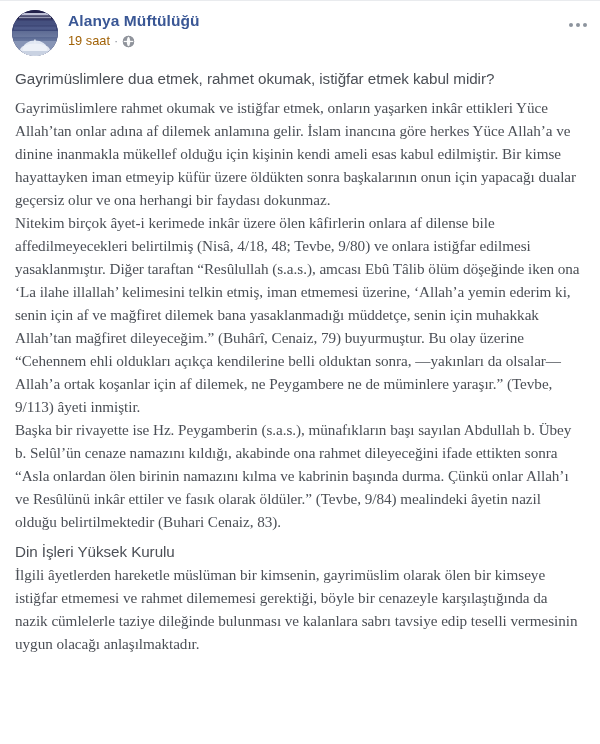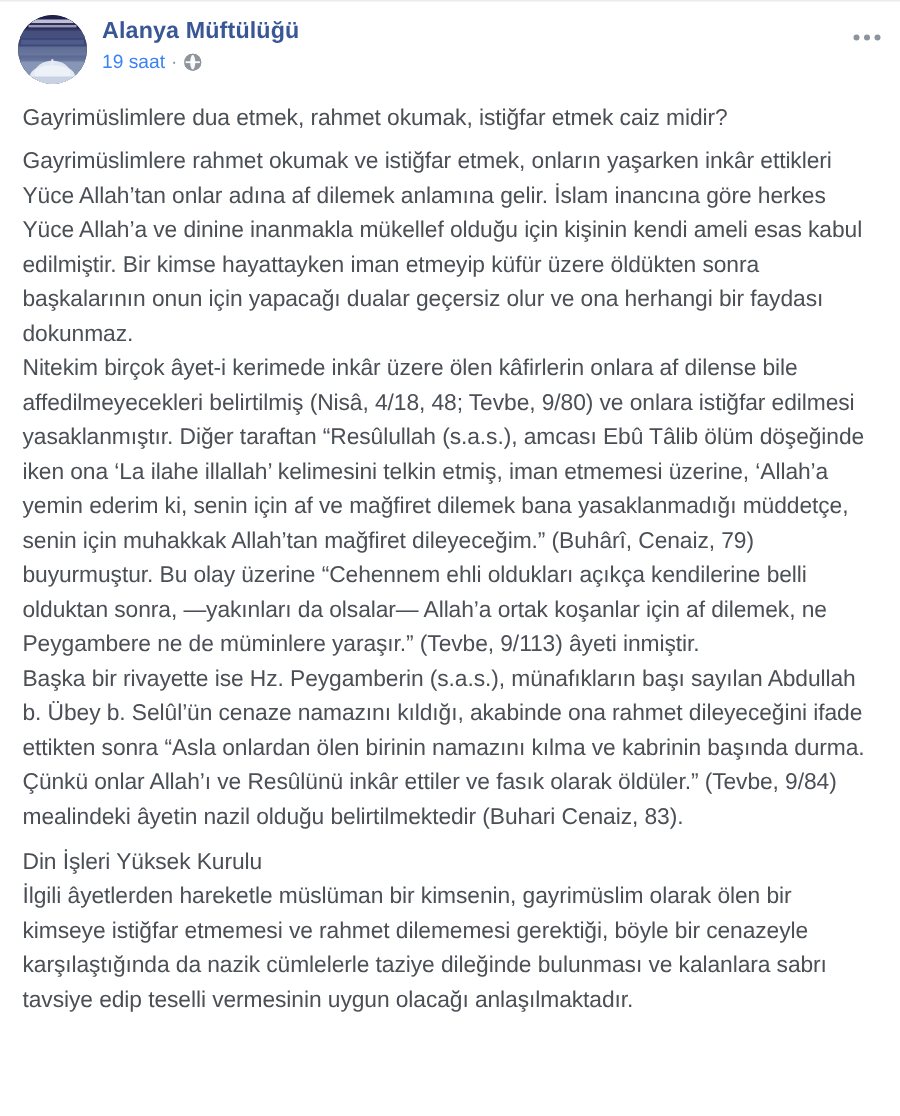--- a/index.html
+++ b/index.html
@@ -66,21 +66,21 @@
   }
 
   .meta-row {
     display: flex;
     align-items: center;
     margin-top: 3px;
     font-size: 12.8px;
     color: #90949c;
     line-height: 16px;
   }
-  .timestamp { color: #3b82f6; }
+  .timestamp { color: #a16207; }
   .meta-dot {
     margin: 0 4px;
     color: #90949c;
     font-size: 12.8px;
   }
   .globe-icon {
     display: inline-flex;
     align-items: center;
     width: 13px;
     height: 13px;
@@ -117,21 +117,21 @@
 
   .para {
     font-size: 15.2px;
     line-height: 23px;
     color: #4b4f56;
     margin: 0 0 6px 0;
     text-align: left;
     word-wrap: break-word;
     letter-spacing: -0.05px;
   }
-  .para.tight { margin-bottom: 0; }
+  .para.tight { margin-bottom: 0; font-family: Liberation Serif, serif; }
   .para.signature { margin-top: 7px; margin-bottom: 0; }
 </style>
 </head>
 <body>
 
 <div class="post-card">
 
   <div class="post-header">
 
     <div class="avatar">
@@ -182,21 +182,21 @@
     </div>
 
     <div class="menu-button">
       <span class="dot"></span>
       <span class="dot"></span>
       <span class="dot"></span>
     </div>
   </div>
 
   <div class="post-body">
-    <p class="para">Gayrimüslimlere dua etmek, rahmet okumak, istiğfar etmek caiz midir?</p>
+    <p class="para">Gayrimüslimlere dua etmek, rahmet okumak, istiğfar etmek kabul midir?</p>
     <p class="para tight">Gayrimüslimlere rahmet okumak ve istiğfar etmek, onların yaşarken inkâr ettikleri Yüce Allah’tan onlar adına af dilemek anlamına gelir. İslam inancına göre herkes Yüce Allah’a ve dinine inanmakla mükellef olduğu için kişinin kendi ameli esas kabul edilmiştir. Bir kimse hayattayken iman etmeyip küfür üzere öldükten sonra başkalarının onun için yapacağı dualar geçersiz olur ve ona herhangi bir faydası dokunmaz.</p>
     <p class="para tight">Nitekim birçok âyet-i kerimede inkâr üzere ölen kâfirlerin onlara af dilense bile affedilmeyecekleri belirtilmiş (Nisâ, 4/18, 48; Tevbe, 9/80) ve onlara istiğfar edilmesi yasaklanmıştır. Diğer taraftan “Resûlullah (s.a.s.), amcası Ebû Tâlib ölüm döşeğinde iken ona ‘La ilahe illallah’ kelimesini telkin etmiş, iman etmemesi üzerine, ‘Allah’a yemin ederim ki, senin için af ve mağfiret dilemek bana yasaklanmadığı müddetçe, senin için muhakkak Allah’tan mağfiret dileyeceğim.” (Buhârî, Cenaiz, 79) buyurmuştur. Bu olay üzerine “Cehennem ehli oldukları açıkça kendilerine belli olduktan sonra, —yakınları da olsalar— Allah’a ortak koşanlar için af dilemek, ne Peygambere ne de müminlere yaraşır.” (Tevbe, 9/113) âyeti inmiştir.</p>
     <p class="para tight">Başka bir rivayette ise Hz. Peygamberin (s.a.s.), münafıkların başı sayılan Abdullah b. Übey b. Selûl’ün cenaze namazını kıldığı, akabinde ona rahmet dileyeceğini ifade ettikten sonra “Asla onlardan ölen birinin namazını kılma ve kabrinin başında durma. Çünkü onlar Allah’ı ve Resûlünü inkâr ettiler ve fasık olarak öldüler.” (Tevbe, 9/84) mealindeki âyetin nazil olduğu belirtilmektedir (Buhari Cenaiz, 83).</p>
     <p class="para signature">Din İşleri Yüksek Kurulu</p>
     <p class="para tight">İlgili âyetlerden hareketle müslüman bir kimsenin, gayrimüslim olarak ölen bir kimseye istiğfar etmemesi ve rahmet dilememesi gerektiği, böyle bir cenazeyle karşılaştığında da nazik cümlelerle taziye dileğinde bulunması ve kalanlara sabrı tavsiye edip teselli vermesinin uygun olacağı anlaşılmaktadır.</p>
   </div>
 
 </div>
 
 </body></html>

